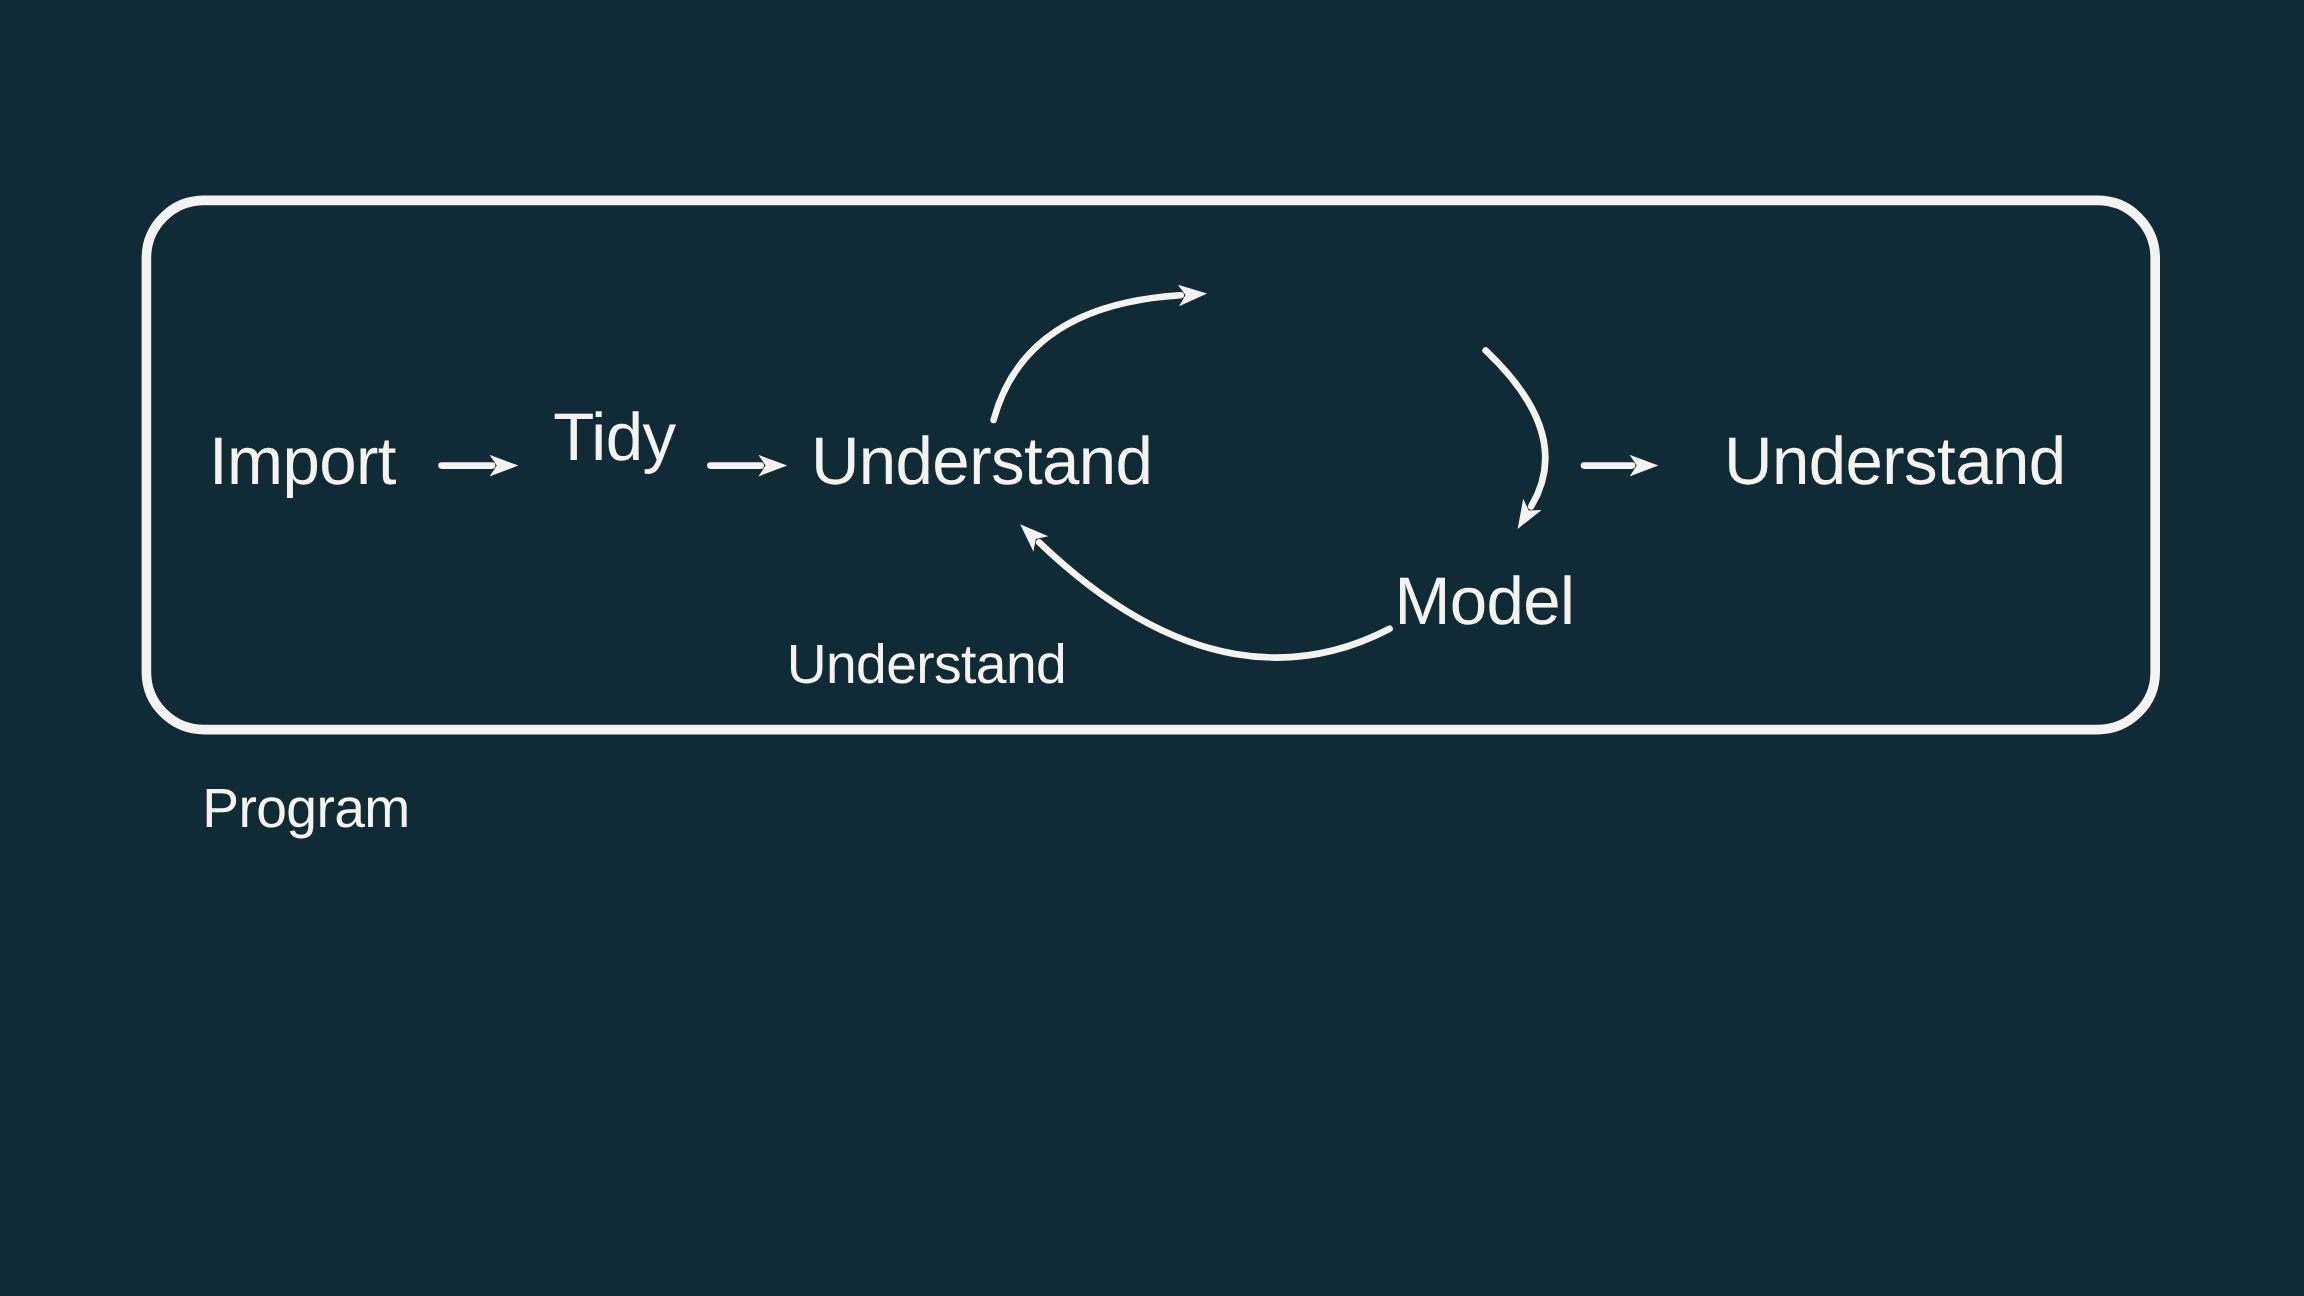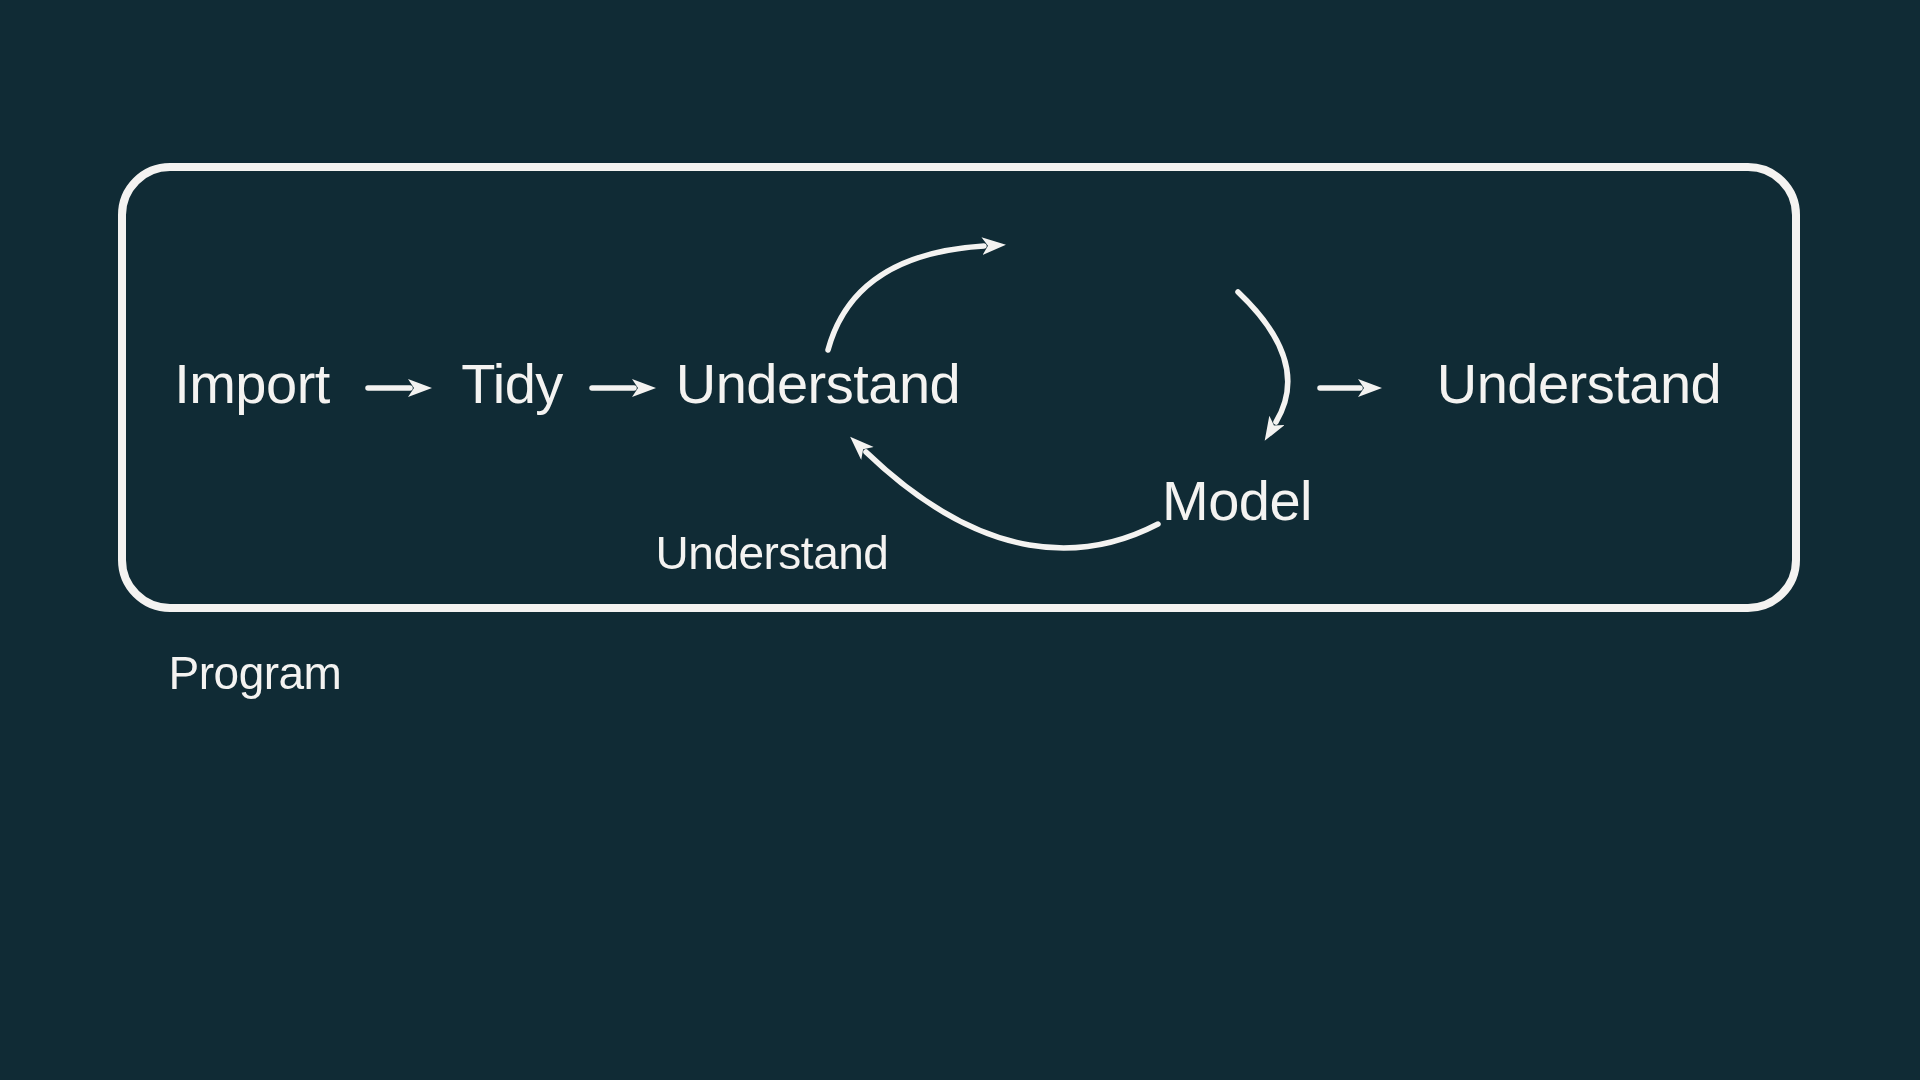--- a/index.html
+++ b/index.html
@@ -34,21 +34,21 @@
     color: var(--fg);
     line-height: 1;
     white-space: nowrap;
     transform: translateX(-50%);
     letter-spacing: -0.5px;
   }
   .label--node { font-size: 56px; }
   .label--caption { font-size: 46px; text-align: right; }
 
   .pos-import      { left: 252px;  top: 356px; }
-  .pos-tidy        { left: 512px;  top: 356px; }
+  .pos-tidy        { left: 512px;  top: 336px; }
   .pos-transform   { left: 818px;  top: 356px; }
   .pos-visualize   { left: 1124px; top: 224px; }
   .pos-model       { left: 1237px; top: 457px; margin-top: 16px; }
   .pos-communicate { left: 1579px; top: 356px; }
   .pos-understand  { left: 772px;  top: 530px; }
   .pos-program     { left: 255px;  top: 650px; }
 </style>
 </head>
 <body>
 

